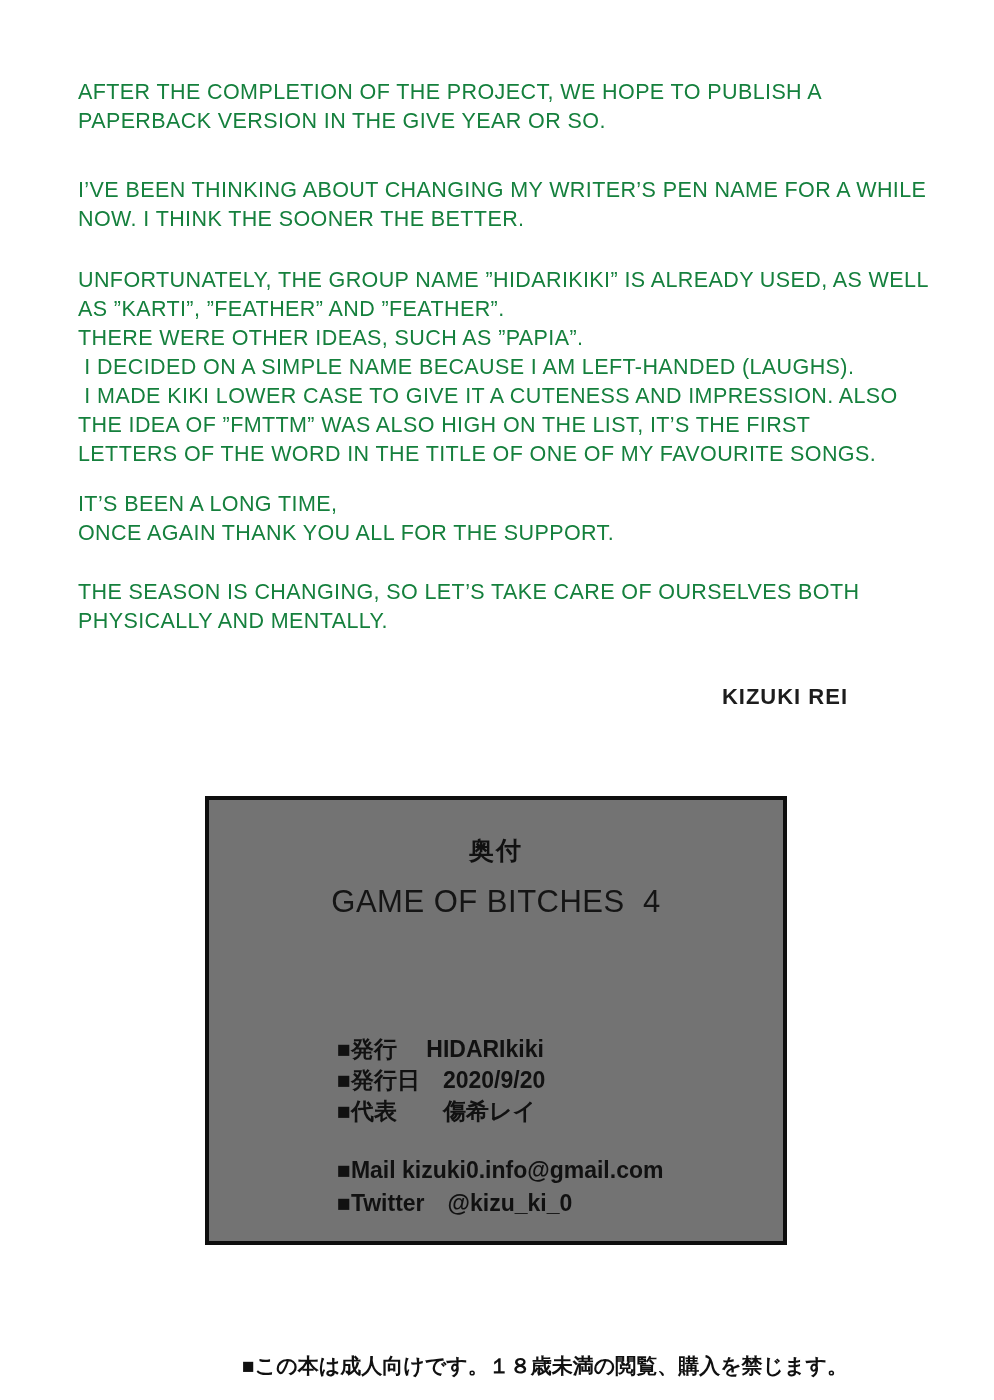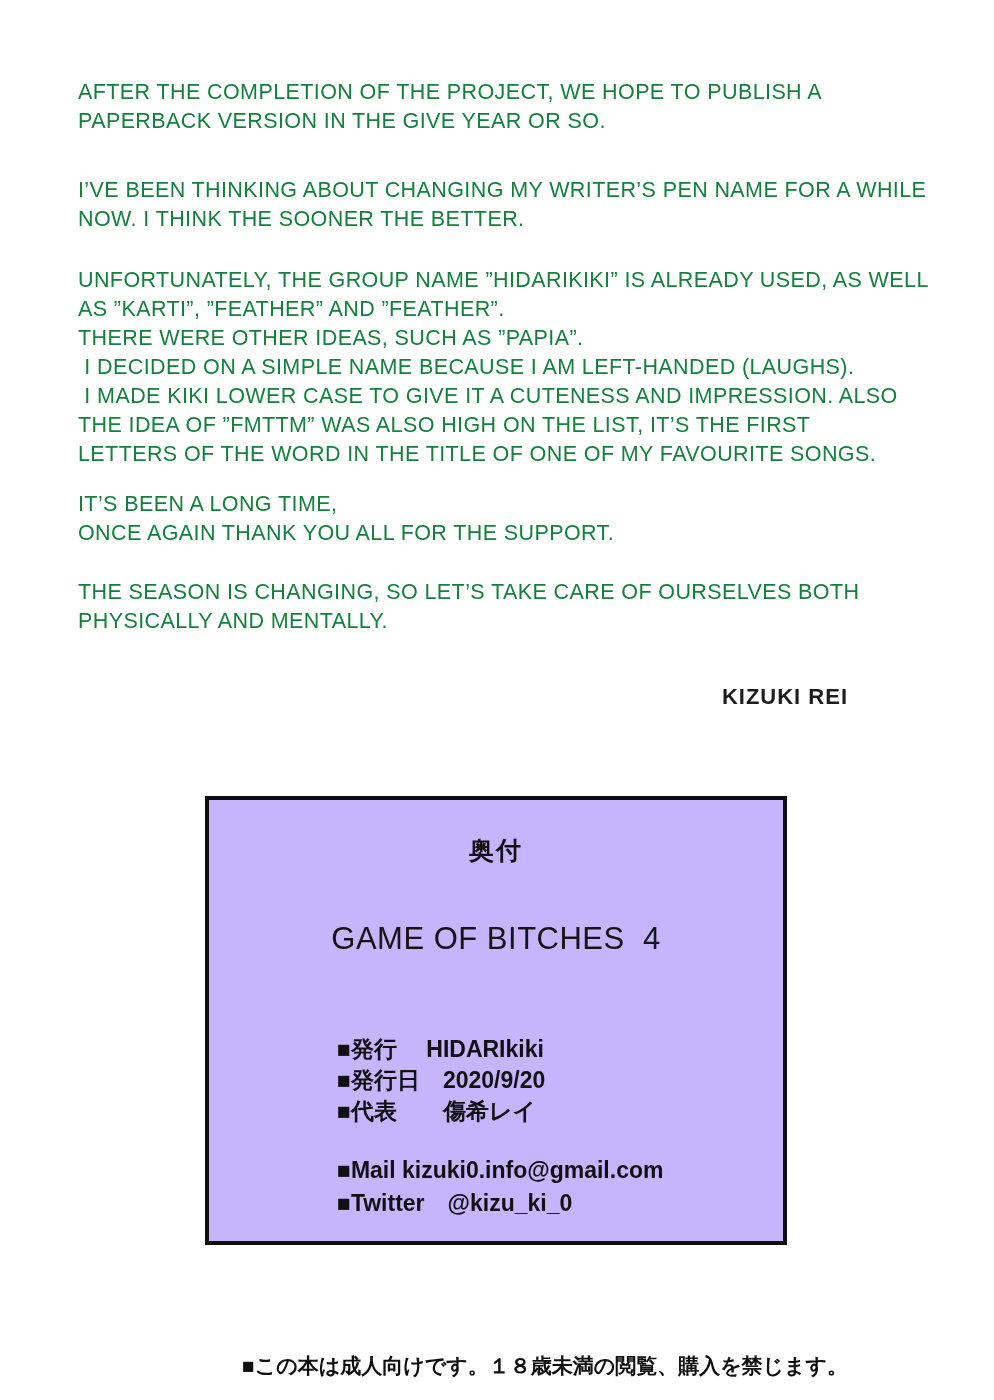--- a/index.html
+++ b/index.html
@@ -37,21 +37,21 @@
     color: #1d1d1d;
   }
   
   .colophon-box {
     position: absolute;
     left: 205px;
     top: 796px;
     width: 574px;
     height: 441px;
     border: 4px solid #0e0e0e;
-    background: #c4b5fd;
+    background: #737373;
   }
   .colophon-heading {
     position: absolute;
     top: 34px;
     left: 0;
     width: 100%;
     text-align: center;
     font-size: 25px;
     font-weight: 700;
     letter-spacing: 2px;
@@ -61,21 +61,20 @@
     position: absolute;
     top: 84px;
     left: 0;
     width: 100%;
     text-align: center;
     font-size: 31px;
     font-weight: 500;
     letter-spacing: 0.5px;
     white-space: pre;
     color: #151515;
-    margin-top: 37px;
   }
   .colophon-details {
     position: absolute;
     top: 234px;
     left: 128px;
     font-size: 23px;
     line-height: 31px;
     font-weight: 700;
     color: #111;
   }

